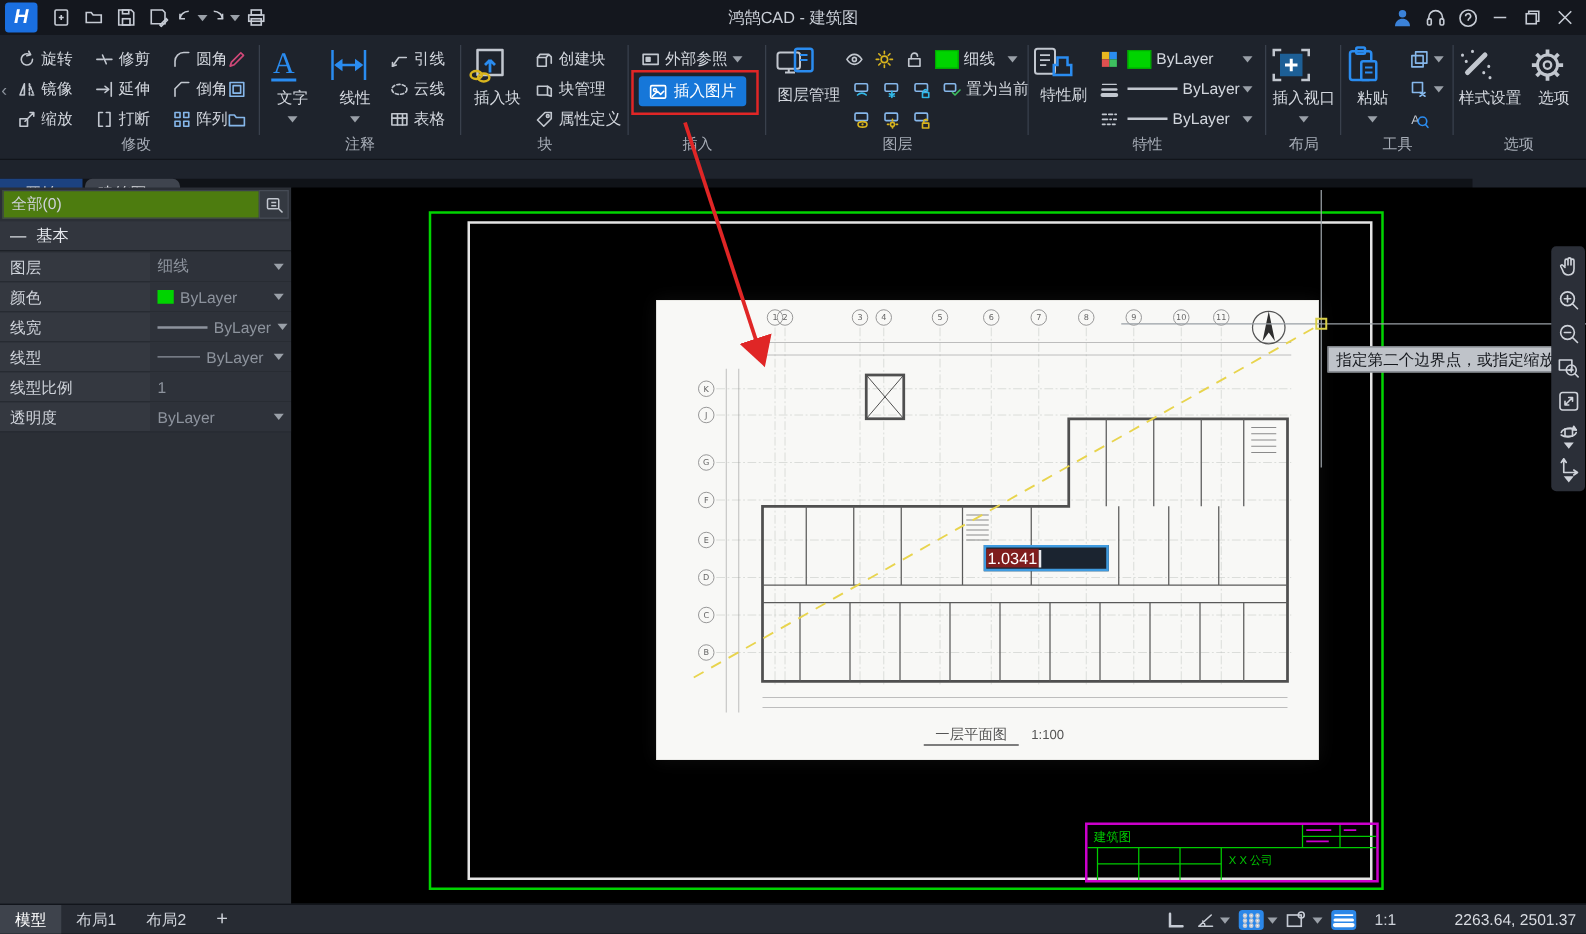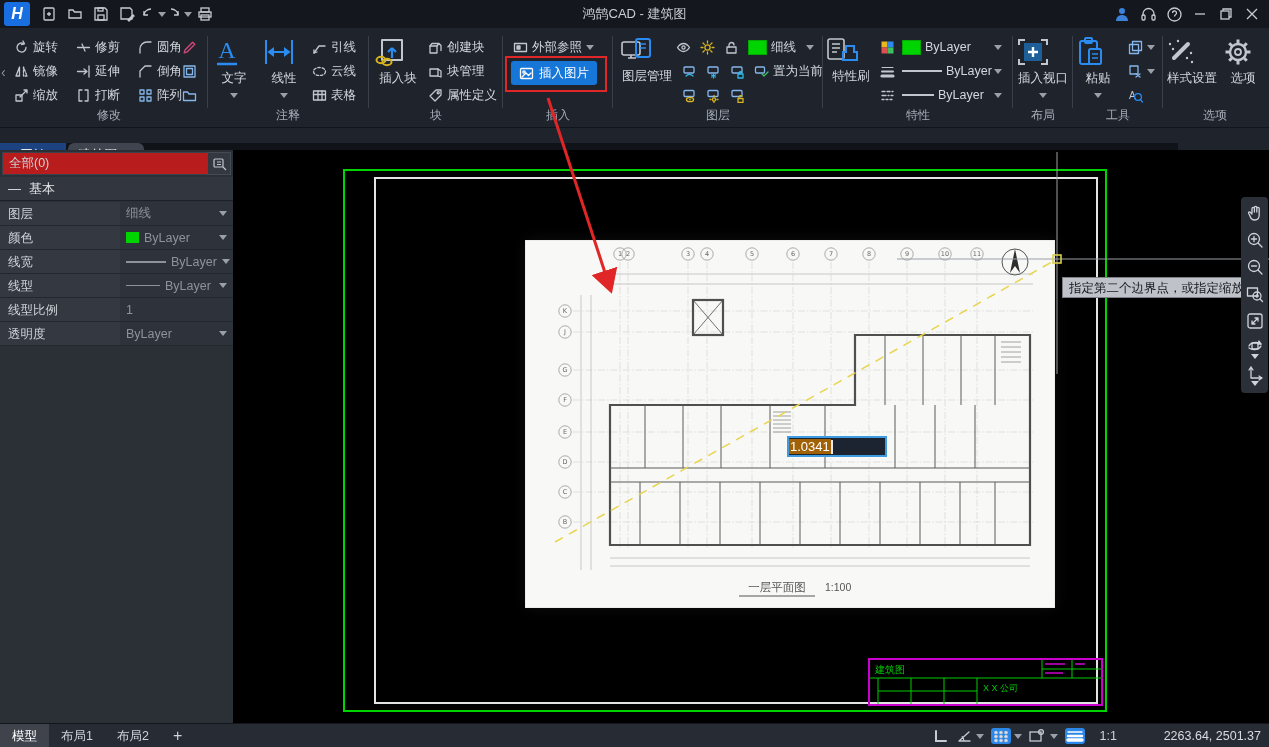--- a/index.html
+++ b/index.html
@@ -42,21 +42,21 @@
 
   
   .tabbar{position:absolute;left:0;top:143px;width:1178px;height:23px;background:#101318;}
   .dtab{position:absolute;top:0;height:23px;display:flex;align-items:center;justify-content:center;font-size:13px;color:#e8eaee;cursor:default;}
   .dtab.start{left:0;width:66px;background:#1c4280;}
   .dtab.active{left:68px;width:76px;background:#3f444e;border-radius:6px 6px 0 0;gap:6px;}
   .tab-x{color:#c05050;font-size:12px;}
 
   
   .panel{position:absolute;left:0;top:150px;width:233px;height:573px;background:#2b2f36;border-right:1px solid #0a0c10;}
-  .sel-row{position:absolute;left:2px;top:2px;width:206px;height:21px;background:#b91c1c;border:1px solid #3c424c;
+  .sel-row{position:absolute;left:2px;top:2px;width:206px;height:21px;background:#4d7c0f;border:1px solid #3c424c;
            display:flex;align-items:center;padding:0 6px;color:#cfd3da;font-size:12.5px;}
   .sel-row .car{margin-left:auto;}
   .qs-btn{position:absolute;right:2px;top:2px;width:22px;height:21px;background:#343941;border:1px solid #454b55;display:flex;align-items:center;justify-content:center;}
   .sec-hdr{position:absolute;left:0;top:27px;width:233px;height:24px;display:flex;align-items:center;gap:8px;
            padding-left:8px;background:#32363e;border-bottom:1px solid #1d2127;font-size:13px;color:#e4e7ec;box-sizing:border-box;}
   .prow{position:absolute;left:0;width:233px;height:24px;border-bottom:1px solid #23272e;background:#343840;box-sizing:border-box;}
   .prow .lab{position:absolute;left:8px;top:4px;color:#cfd3da;font-size:12.5px;}
   .pval{position:absolute;left:120px;top:0;width:113px;height:23px;background:#2e323a;display:flex;align-items:center;
         padding:0 6px;gap:5px;color:#8d939d;font-size:12.5px;box-sizing:border-box;}
   .pval .car{margin-left:auto;}
@@ -66,21 +66,21 @@
   
   .canvas{position:absolute;left:233px;top:150px;width:1036px;height:573px;background:#000;overflow:hidden;}
   .plan{position:absolute;left:292px;top:90px;width:530px;height:368px;background:#f8f8f6;box-shadow:0 0 14px rgba(255,255,255,.06);}
   .bub{fill:none;stroke:#8a8a8a;stroke-width:.7;}
   .bubt{font-size:6.5px;fill:#666;text-anchor:middle;font-family:"DejaVu Sans",sans-serif;}
   .cline{stroke:#c4c8c4;stroke-width:.45;stroke-dasharray:7 2 1.5 2;}
   .tooltip{position:absolute;left:829px;top:127px;width:186px;height:21px;background:#bfc3c9;border:1px solid #7d8187;
            color:#15181d;font-size:12.5px;line-height:20px;padding-left:6px;white-space:nowrap;overflow:hidden;box-sizing:border-box;}
   .dyninput{position:absolute;left:554px;top:286px;width:100px;height:21px;background:#1b2430;border:2px solid #3f9be0;
             box-sizing:border-box;display:flex;align-items:center;font-size:13px;}
-  .dyninput .selt{background:#a16207;color:#fff;padding:0 1px;}
+  .dyninput .selt{background:#7f1d1d;color:#fff;padding:0 1px;}
   .dyninput .curs{width:2px;height:14px;background:#e8eaee;}
   .navbar{position:absolute;left:1008px;top:47px;width:27px;height:196px;background:#2b2f38;border-radius:4px;
           display:flex;flex-direction:column;align-items:center;padding-top:3px;box-sizing:border-box;gap:1px;}
   .nav-ico{width:24px;height:26px;display:flex;flex-direction:column;align-items:center;justify-content:center;}
   .nav-ico svg{stroke:#cfd3da;fill:none;stroke-width:1.3;stroke-linecap:round;stroke-linejoin:round;}
   .tblock{position:absolute;left:635px;top:508px;width:235px;height:48px;border:2px solid #cc00cc;box-sizing:border-box;}
 
   
   .statusbar{position:absolute;left:0;top:723px;width:1269px;height:24px;background:#272b33;border-top:1px solid #12151b;
              display:flex;align-items:center;font-size:12.5px;color:#cfd3da;}

